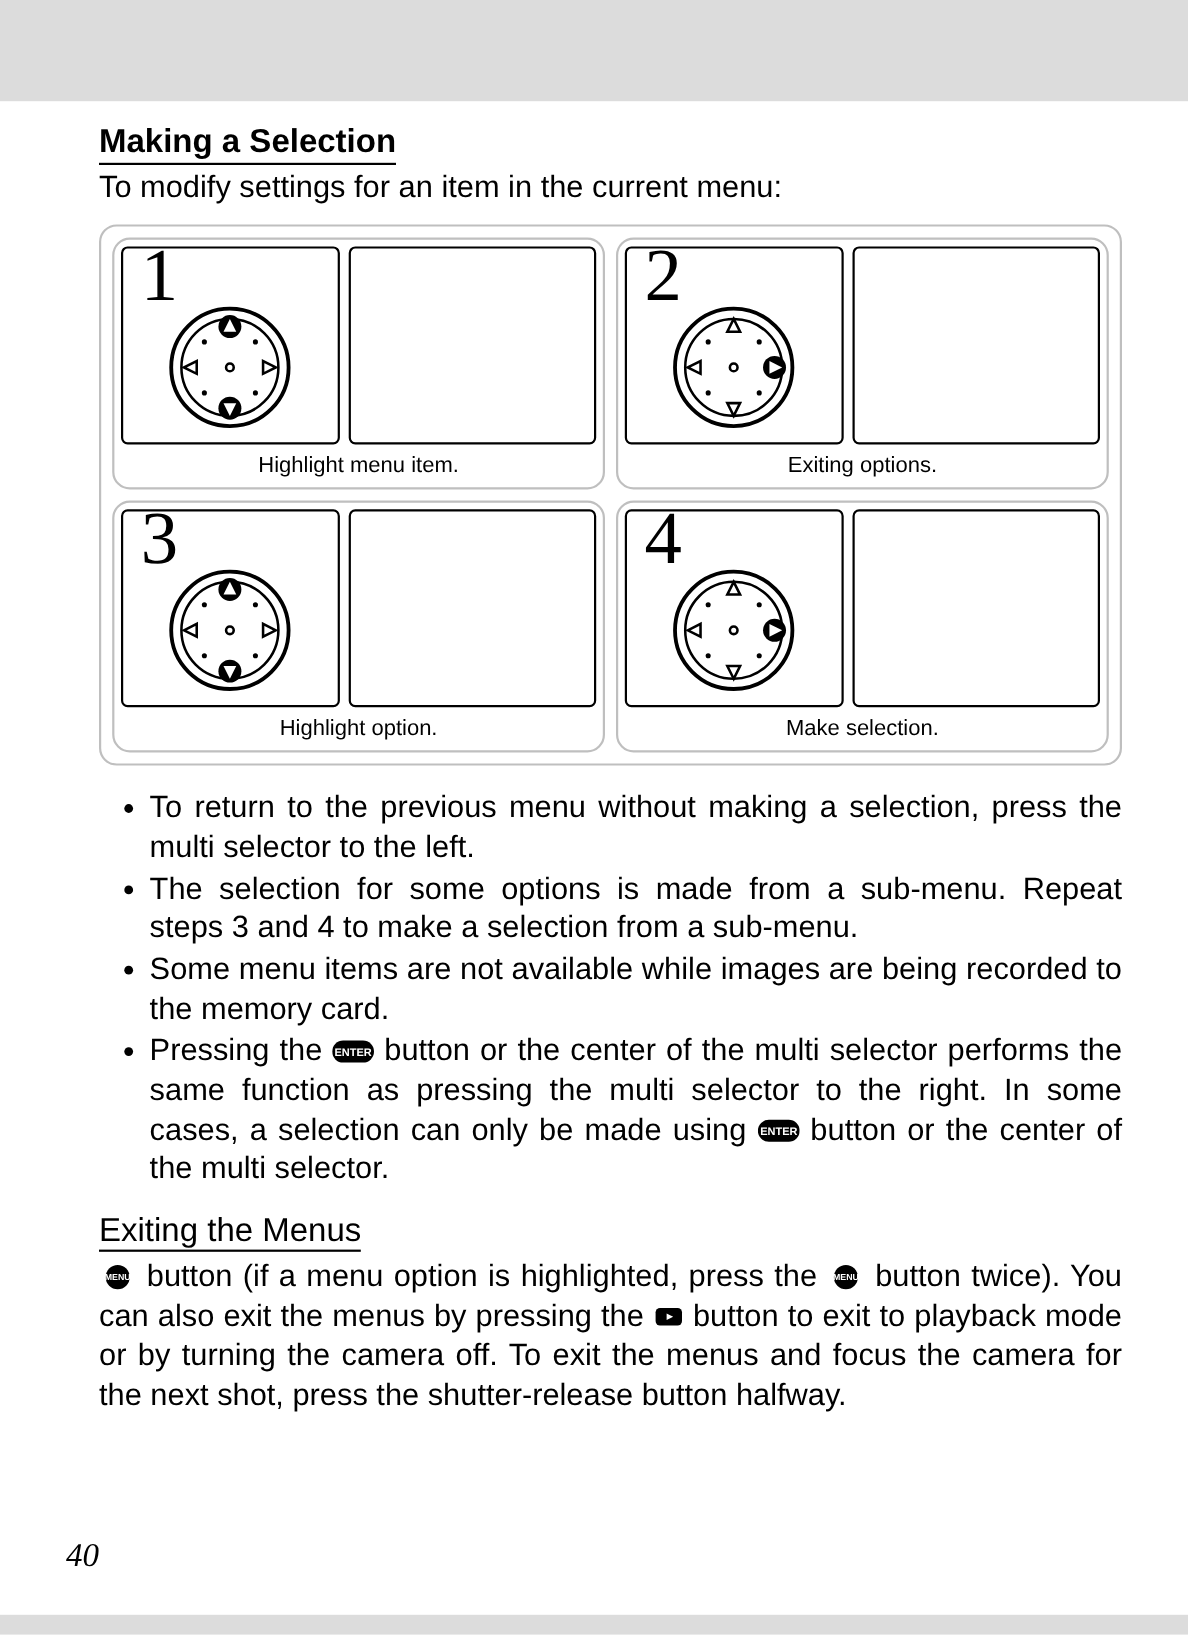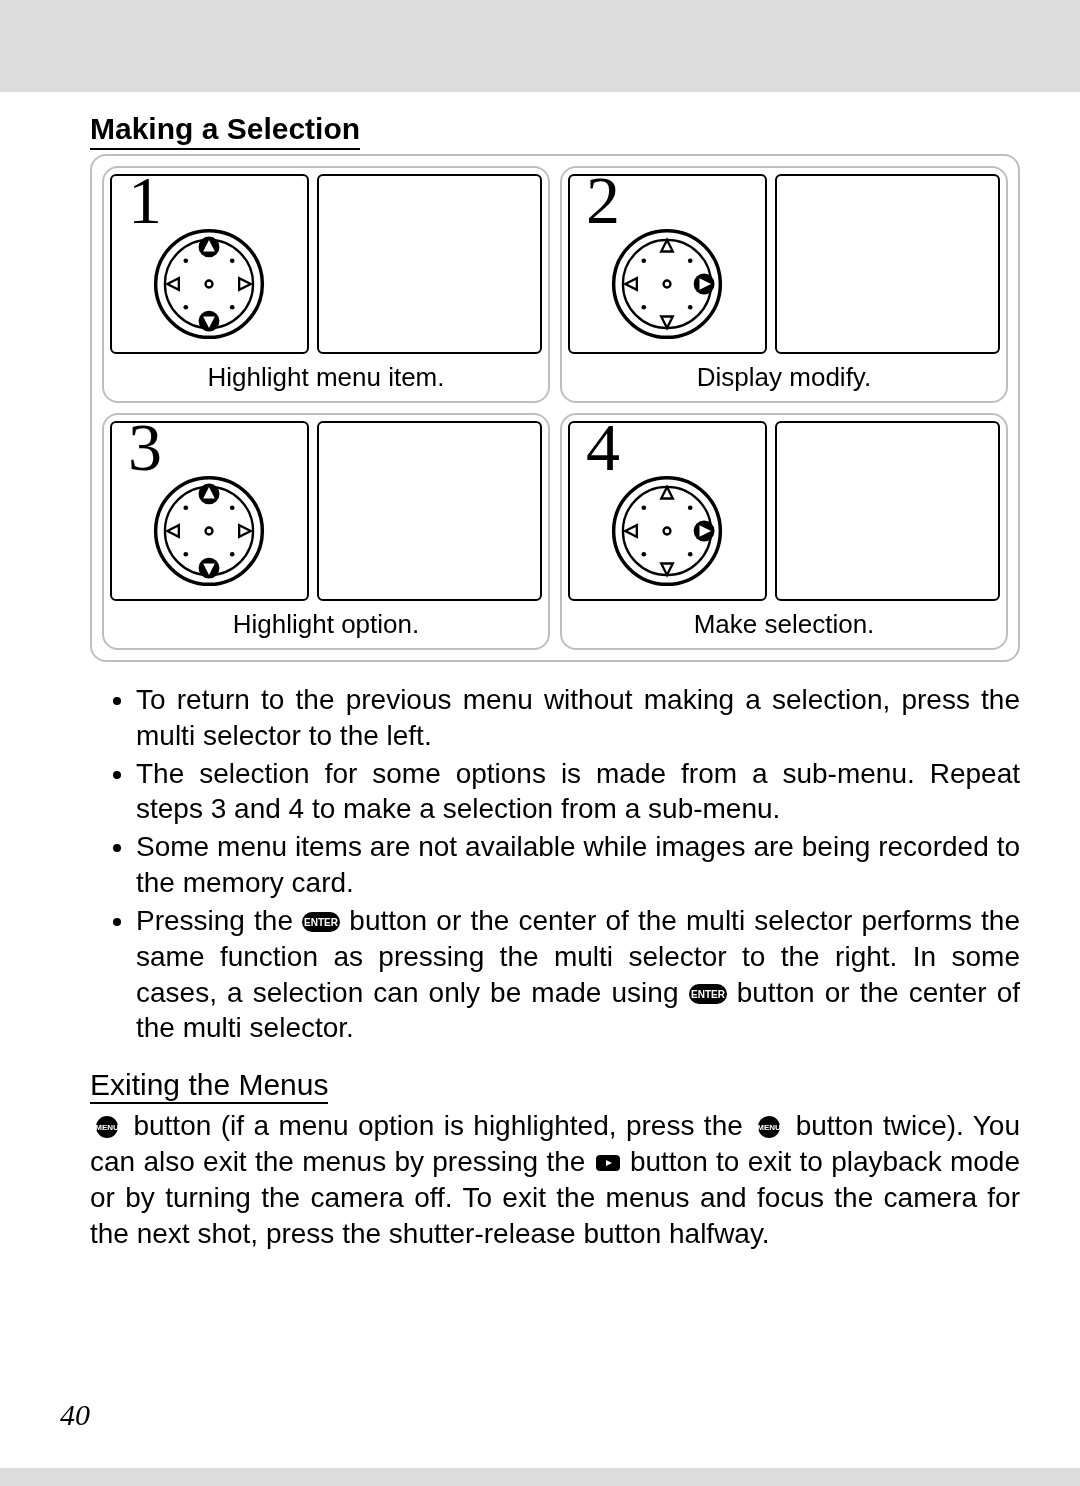--- a/index.html
+++ b/index.html
@@ -20,21 +20,21 @@
 
   .steps-box { border: 2px solid #bfbfbf; border-radius: 16px; padding: 10px; margin-bottom: 20px; }
   .steps-row { display: flex; gap: 10px; }
   .steps-row + .steps-row { margin-top: 10px; }
   .step-cell { flex: 1; border: 2px solid #bfbfbf; border-radius: 16px; padding: 6px 6px 8px 6px; position: relative; }
   .step-inner { display: flex; gap: 8px; }
   .step-num { position: absolute; left: 16px; top: -10px; font-size: 68px; font-weight: 400; font-family: "Times New Roman", serif; line-height: 1; }
   .panel { border: 2px solid #000; border-radius: 6px; flex: 1; height: 180px; position: relative; background: #fff; }
   .panel.left { flex: 0 0 46%; }
   .panel.right { flex: 1; }
-  .caption { text-align: center; font-size: 26px; margin-top: 8px; }
+  .caption { text-align: center; font-size: 20px; margin-top: 8px; }
 
   
   .msel { position: absolute; left: 50%; bottom: 10px; transform: translateX(-50%); }
   .msel svg { width: 116px; height: 116px; display: block; }
 
   .bullets { list-style: disc; padding-left: 46px; font-size: 28px; line-height: 1.28; }
   .bullets li { margin-bottom: 2px; text-align: justify; }
   .inline-icon { display: inline-block; vertical-align: -4px; }
   .inline-icon svg { display: block; }
 
@@ -58,20 +58,21 @@
         <line x1="5" y1="19" x2="19" y2="19" stroke="#555" stroke-width="1.5"></line>
         <line x1="5" y1="23" x2="19" y2="23" stroke="#555" stroke-width="1.5"></line>
       </svg>
     </span>
     <span class="vtext">Taking Photographs—Using Camera Menus</span>
   </div>
 
   <div class="page-body">
 
     <div class="heading">Making a Selection</div>
+    <div class="para-intro">To modify settings for an item in the current menu:</div>
 
     <div class="steps-box">
       <div class="steps-row">
 
         <div class="step-cell">
           <div class="step-inner">
             <div class="panel left">
               <span class="step-num">1</span>
               <span class="msel">
                 <svg viewBox="0 0 100 100">
@@ -121,21 +122,21 @@
                   <polygon points="88,50 78,45 78,55" fill="#fff"></polygon>
                   <circle cx="30" cy="30" r="2" fill="#000"></circle>
                     <circle cx="70" cy="30" r="2" fill="#000"></circle>
                   <circle cx="30" cy="70" r="2" fill="#000"></circle>
                     <circle cx="70" cy="70" r="2" fill="#000"></circle>
                 </svg>
               </span>
             </div>
             <div class="panel right"></div>
           </div>
-          <div class="caption">Display modify.</div>
+          <div class="caption">Exiting options.</div>
         </div>
       </div>
 
       <div class="steps-row">
 
         <div class="step-cell">
           <div class="step-inner">
             <div class="panel left">
               <span class="step-num">3</span>
               <span class="msel">

